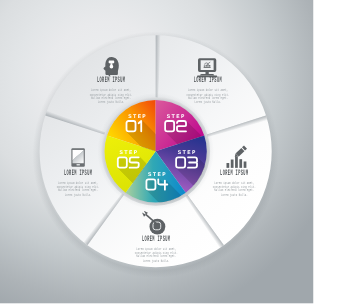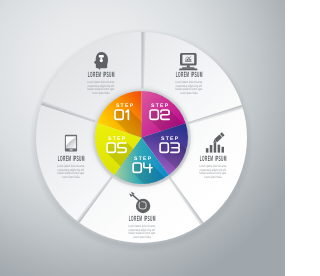--- a/index.html
+++ b/index.html
@@ -1,18 +1,18 @@
 <!DOCTYPE html>
 <html><head>
 <meta charset="utf-8">
 <style>
   html,body{margin:0;padding:0;background:#fff;}
   body{width:285px;height:276px;overflow:hidden;
        font-family:"Liberation Sans",sans-serif;-webkit-font-smoothing:antialiased;text-rendering:geometricPrecision;}
-  #stage{position:relative;width:285px;height:276px;}
+  #stage{position:relative;width:285px;height:276px;font-family:Liberation Mono, monospace;}
   svg#art{display:block;position:absolute;top:0;left:0;}
 
   .panel{position:absolute;width:62px;text-align:center;transform:translateX(-50%);}
   .phead{font-size:7.6px;letter-spacing:0.9px;color:#55595c;font-weight:bold;
          white-space:nowrap;line-height:7.6px;transform:scaleX(0.43);transform-origin:center;}
   .pbody{font-size:3.3px;line-height:3.52px;color:#9ba1a5;margin-top:2.1px;
          transform:scaleX(0.68);transform-origin:center top;}
   .pbody div{white-space:nowrap;}
   .steplbl{position:absolute;transform:translateX(-50%);color:#fff;font-size:5.1px;
            font-weight:bold;letter-spacing:1.25px;white-space:nowrap;text-indent:1.25px;

